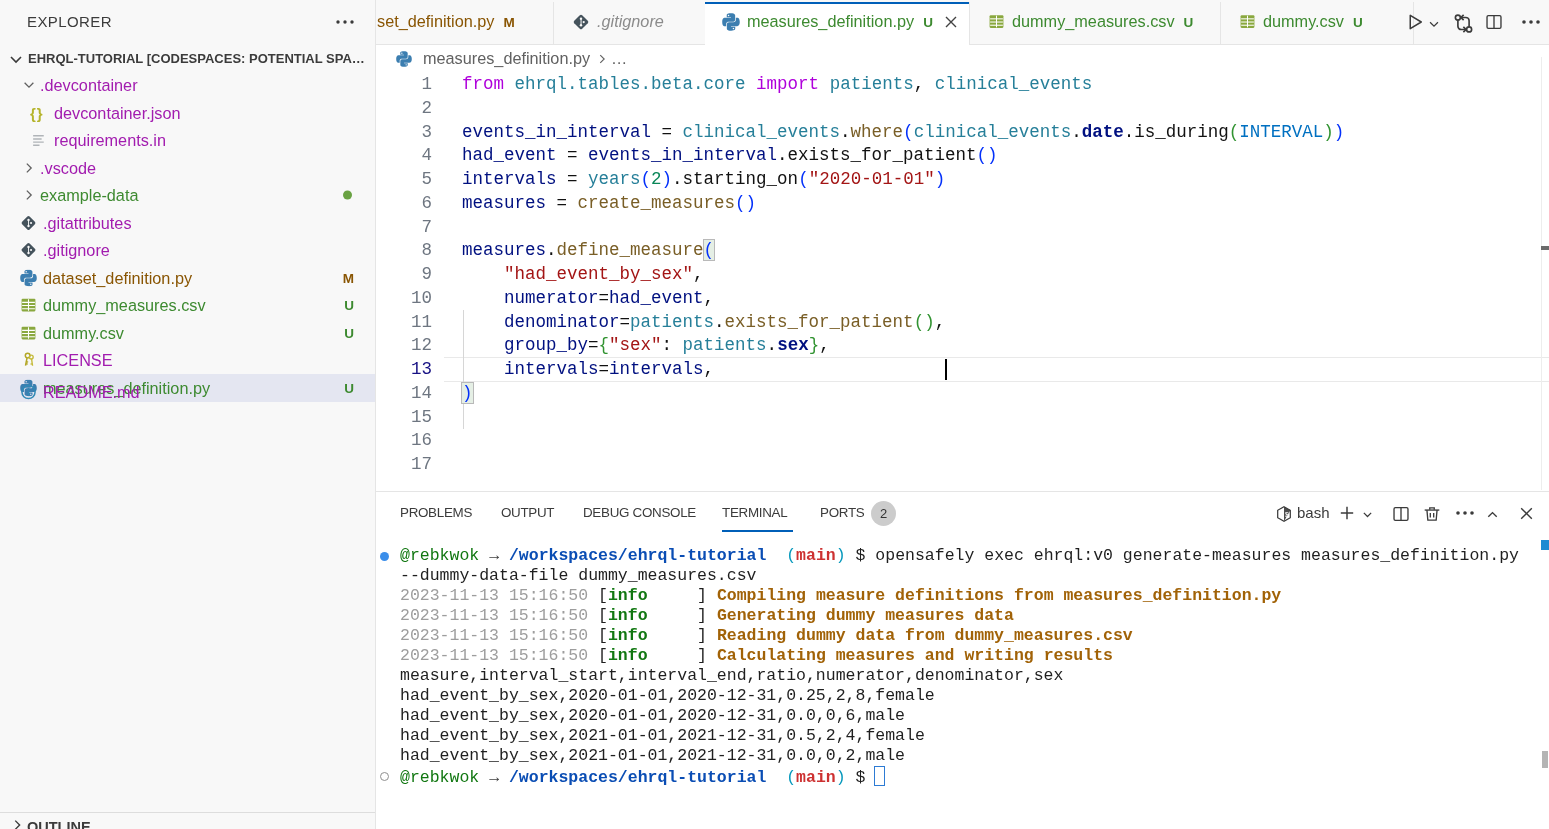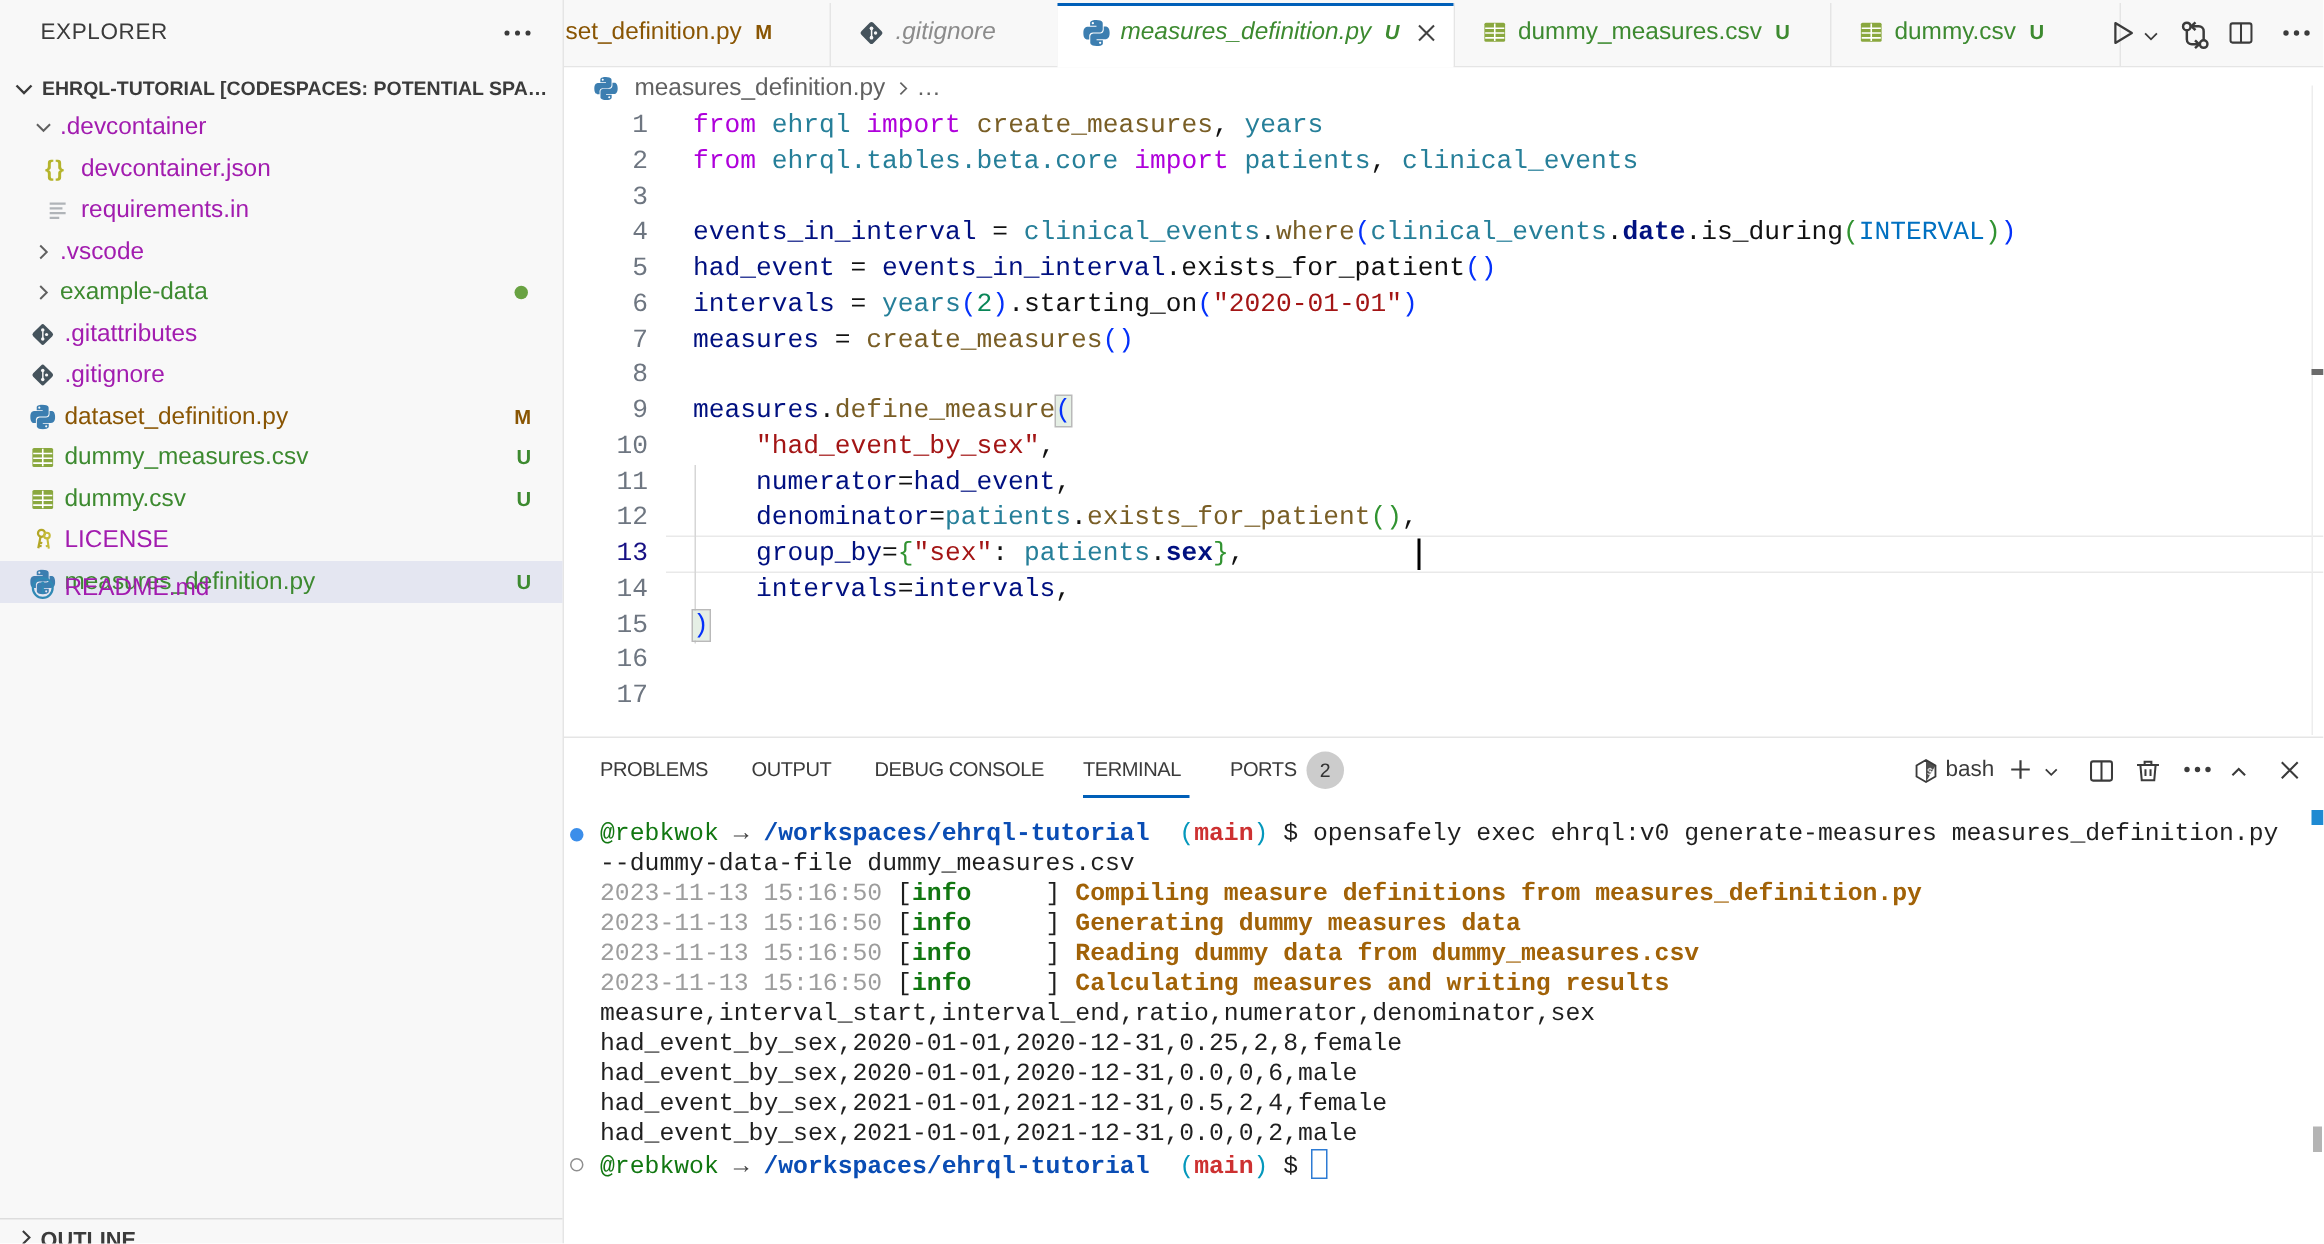--- a/index.html
+++ b/index.html
@@ -242,21 +242,21 @@
   <div class="abs" id="tabbar"></div>
   <div class="abs tabsep" style="left:553px;"></div>
   <div class="abs tabsep" style="left:705px;"></div>
   <div class="abs tabsep" style="left:969px;"></div>
   <div class="abs tabsep" style="left:1220px;"></div>
   <div class="abs tabsep" style="left:1413px;"></div>
   <div id="activetab" class="abs"></div>
 
   <div class="abs tablab brown" style="left:377px;">set_definition.py&nbsp;&nbsp;<span style="font-size:13.5px;font-weight:bold;">M</span></div>
   <div class="abs tablab" style="left:597px;color:#8b8b8b;font-style:italic;">.gitignore</div>
-  <div class="abs tablab green" style="left:747px;font-style:italic;">measures_definition.py&nbsp;&nbsp;<span style="font-size:13.5px;font-weight:bold;">U</span></div>
+  <div class="abs tablab green" style="left:747px;">measures_definition.py&nbsp;&nbsp;<span style="font-size:13.5px;font-weight:bold;">U</span></div>
   <div class="abs tablab green" style="left:1012px;">dummy_measures.csv&nbsp;&nbsp;<span style="font-size:13.5px;font-weight:bold;">U</span></div>
   <div class="abs tablab green" style="left:1263px;">dummy.csv&nbsp;&nbsp;<span style="font-size:13.5px;font-weight:bold;">U</span></div>
 
   <div class="abs" id="crumbs"></div>
   <div class="abs" style="left:423px;top:49px;font-size:16.25px;color:#616161;">measures_definition.py</div>
   <svg class="abs" style="left:595px;top:52px;" width="14" height="14" viewBox="0 0 16 16">
       <path d="M6 3.5l4.5 4.5L6 12.5" stroke="#616161" stroke-width="1.3" fill="none"></path>
     </svg>
   <div class="abs" style="left:611px;top:49px;font-size:16.25px;color:#616161;letter-spacing:1px;">…</div>
 
@@ -281,21 +281,20 @@
       <div>11</div>
       <div>12</div>
       <div style="color:#171184;">13</div>
       <div>14</div>
       <div>15</div>
       <div>16</div>
       <div>17</div>
   </div>
 
   <div id="code">
-<div><span class="k">from</span> <span class="t">ehrql</span> <span class="k">import</span> <span class="f">create_measures</span>, <span class="t">years</span></div>
 <div><span class="k">from</span> <span class="t">ehrql.tables.beta.core</span> <span class="k">import</span> <span class="t">patients</span>, <span class="t">clinical_events</span></div>
 <div></div>
 <div><span class="v">events_in_interval</span> = <span class="t">clinical_events</span>.<span class="f">where</span><span class="b1">(</span><span class="t">clinical_events</span>.<span class="vb">date</span>.is_during<span class="b2">(</span><span class="c">INTERVAL</span><span class="b2">)</span><span class="b1">)</span></div>
 <div><span class="v">had_event</span> = <span class="v">events_in_interval</span>.exists_for_patient<span class="b1">()</span></div>
 <div><span class="v">intervals</span> = <span class="t">years</span><span class="b1">(</span><span class="n">2</span><span class="b1">)</span>.starting_on<span class="b1">(</span><span class="s">"2020-01-01"</span><span class="b1">)</span></div>
 <div><span class="v">measures</span> = <span class="f">create_measures</span><span class="b1">()</span></div>
 <div></div>
 <div><span class="v">measures</span>.<span class="f">define_measure</span><span class="b1 bm">(</span></div>
 <div>    <span class="s">"had_event_by_sex"</span>,</div>
 <div>    <span class="v">numerator</span>=<span class="v">had_event</span>,</div>

